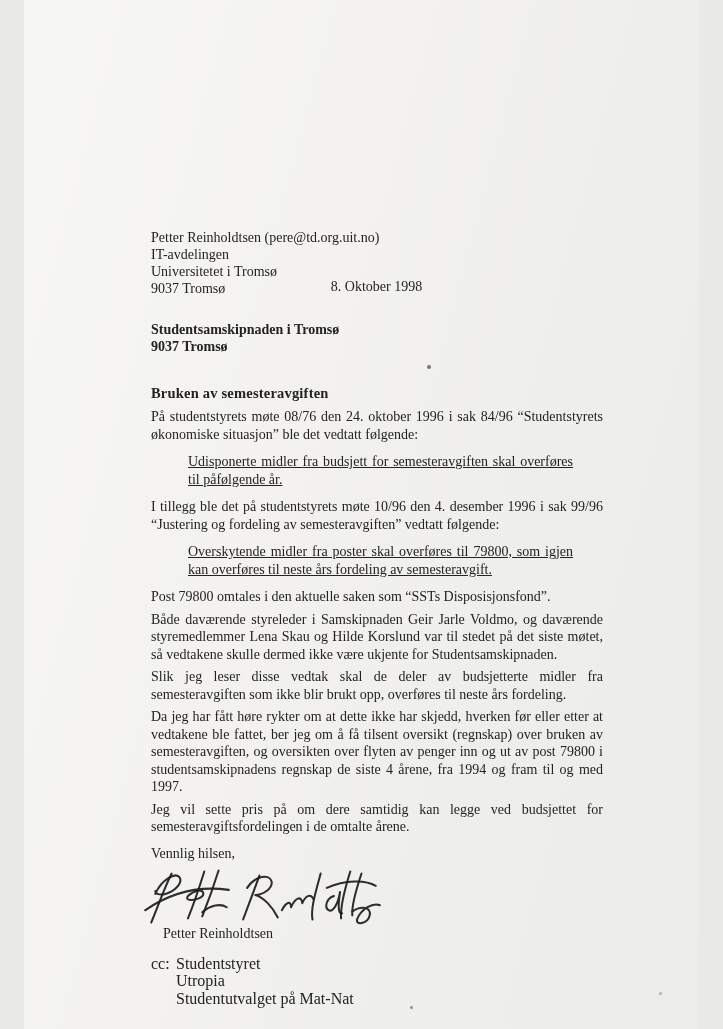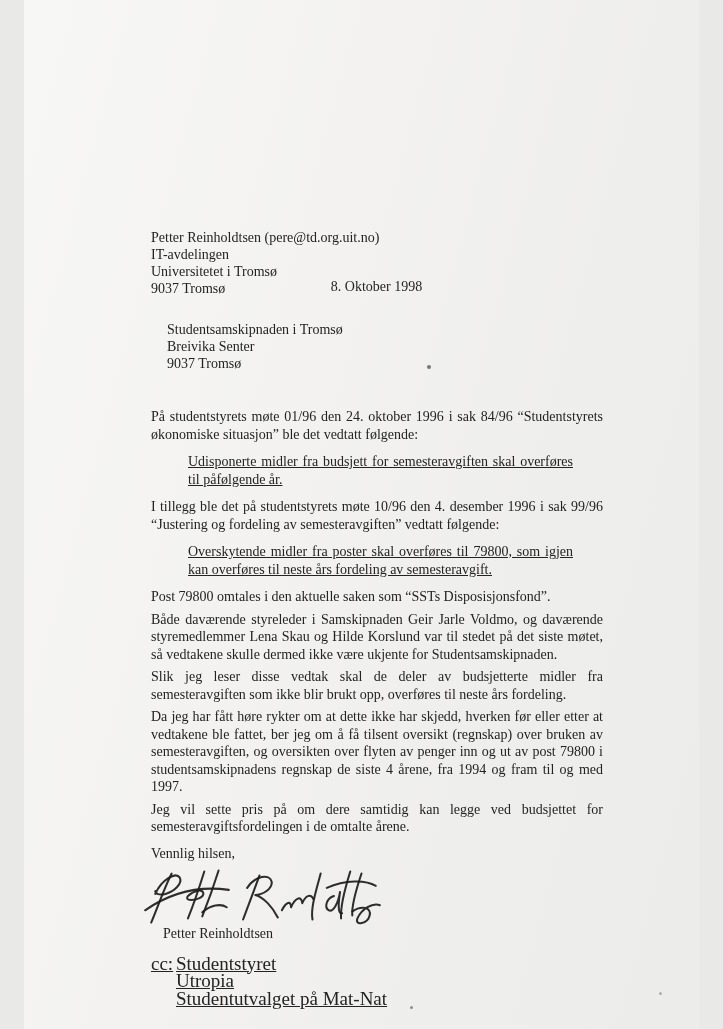--- a/index.html
+++ b/index.html
@@ -9,30 +9,30 @@
     margin:0 auto;
     background:linear-gradient(105deg,#f7f7f5 0%,#f3f2f0 40%,#eeeeec 70%,#ececea 100%);
     font-family:"Liberation Serif","DejaVu Serif",serif;
     color:#232323;
     overflow:hidden;
   }
   .abs{position:absolute;}
   .addr{font-size:14px;line-height:17px;}
   .sender{top:229px;left:127px;width:452px;}
   .dateline{top:279px;left:127px;width:451px;text-align:center;font-size:14px;}
-  .recipient{top:321px;left:143px;width:452px;}
+  .recipient{top:321px;left:127px;width:452px;font-weight:bold;}
   .subject{top:385px;left:127px;width:452px;font-size:14.5px;font-weight:bold;letter-spacing:.2px;}
   .body{top:403px;left:127px;width:452px;font-size:14px;line-height:17.5px;text-align:justify;}
   .body p{margin:5px 0;}
   .body p.quote{margin:10px 0;padding-left:37px;padding-right:30px;text-decoration:underline;}
   .closing{margin-top:9px !important;}
   .sig-wrap{position:relative;height:46px;}
   .sig-wrap svg{position:absolute;top:-4px;left:-10px;}
   .sig-name{margin:12px !important;}
-  .cc{display:flex;margin-top:2px;font-size:19px;line-height:17.5px;text-decoration:underline;}
+  .cc{display:flex;margin-top:2px;font-size:16px;line-height:17.5px;}
   .cc-label{width:25px;}
   .cc-items div{white-space:nowrap;}
   .speck{position:absolute;background:#8d8d8b;border-radius:50%;}
   .speck.s1{left:403px;top:365px;width:4px;height:4px;background:#77777a;}
   .speck.s2{left:386px;top:1006px;width:3px;height:3px;}
   .speck.s3{left:635px;top:992px;width:3px;height:3px;background:#aeaeac;}
   .sig-stroke{fill:none;stroke:#1c1c1c;stroke-width:2;stroke-linecap:round;stroke-linejoin:round;opacity:.92;}
 </style>
 </head>
 <body>
@@ -43,27 +43,27 @@
     <div>Petter Reinholdtsen (pere@td.org.uit.no)</div>
     <div>IT-avdelingen</div>
     <div>Universitetet i Tromsø</div>
     <div>9037 Tromsø</div>
   </div>
 
   <div class="abs dateline">8. Oktober 1998</div>
 
   <div class="abs addr recipient">
     <div>Studentsamskipnaden i Tromsø</div>
-    <div>Breivika Senter</div>
     <div>9037 Tromsø</div>
   </div>
 
+  <div class="abs subject">Bruken av semesteravgiften</div>
 
   <div class="abs body">
-    <p>På studentstyrets møte 01/96 den 24. oktober 1996 i sak 84/96 “Studentstyrets økonomiske situasjon” ble det vedtatt følgende:</p>
+    <p>På studentstyrets møte 08/76 den 24. oktober 1996 i sak 84/96 “Studentstyrets økonomiske situasjon” ble det vedtatt følgende:</p>
     <p class="quote">Udisponerte midler fra budsjett for semesteravgiften skal overføres til påfølgende år.</p>
     <p>I tillegg ble det på studentstyrets møte 10/96 den 4. desember 1996 i sak 99/96 “Justering og fordeling av semesteravgiften” vedtatt følgende:</p>
     <p class="quote">Overskytende midler fra poster skal overføres til 79800, som igjen kan overføres til neste års fordeling av semesteravgift.</p>
     <p>Post 79800 omtales i den aktuelle saken som “SSTs Disposisjonsfond”.</p>
     <p>Både daværende styreleder i Samskipnaden Geir Jarle Voldmo, og daværende styremedlemmer Lena Skau og Hilde Korslund var til stedet på det siste møtet, så vedtakene skulle dermed ikke være ukjente for Studentsamskipnaden.</p>
     <p>Slik jeg leser disse vedtak skal de deler av budsjetterte midler fra semesteravgiften som ikke blir brukt opp, overføres til neste års fordeling.</p>
     <p>Da jeg har fått høre rykter om at dette ikke har skjedd, hverken før eller etter at vedtakene ble fattet, ber jeg om å få tilsent oversikt (regnskap) over bruken av semesteravgiften, og oversikten over flyten av penger inn og ut av post 79800 i studentsamskipnadens regnskap de siste 4 årene, fra 1994 og fram til og med 1997.</p>
     <p>Jeg vil sette pris på om dere samtidig kan legge ved budsjettet for semesteravgiftsfordelingen i de omtalte årene.</p>
 
     <p class="closing">Vennlig hilsen,</p>

